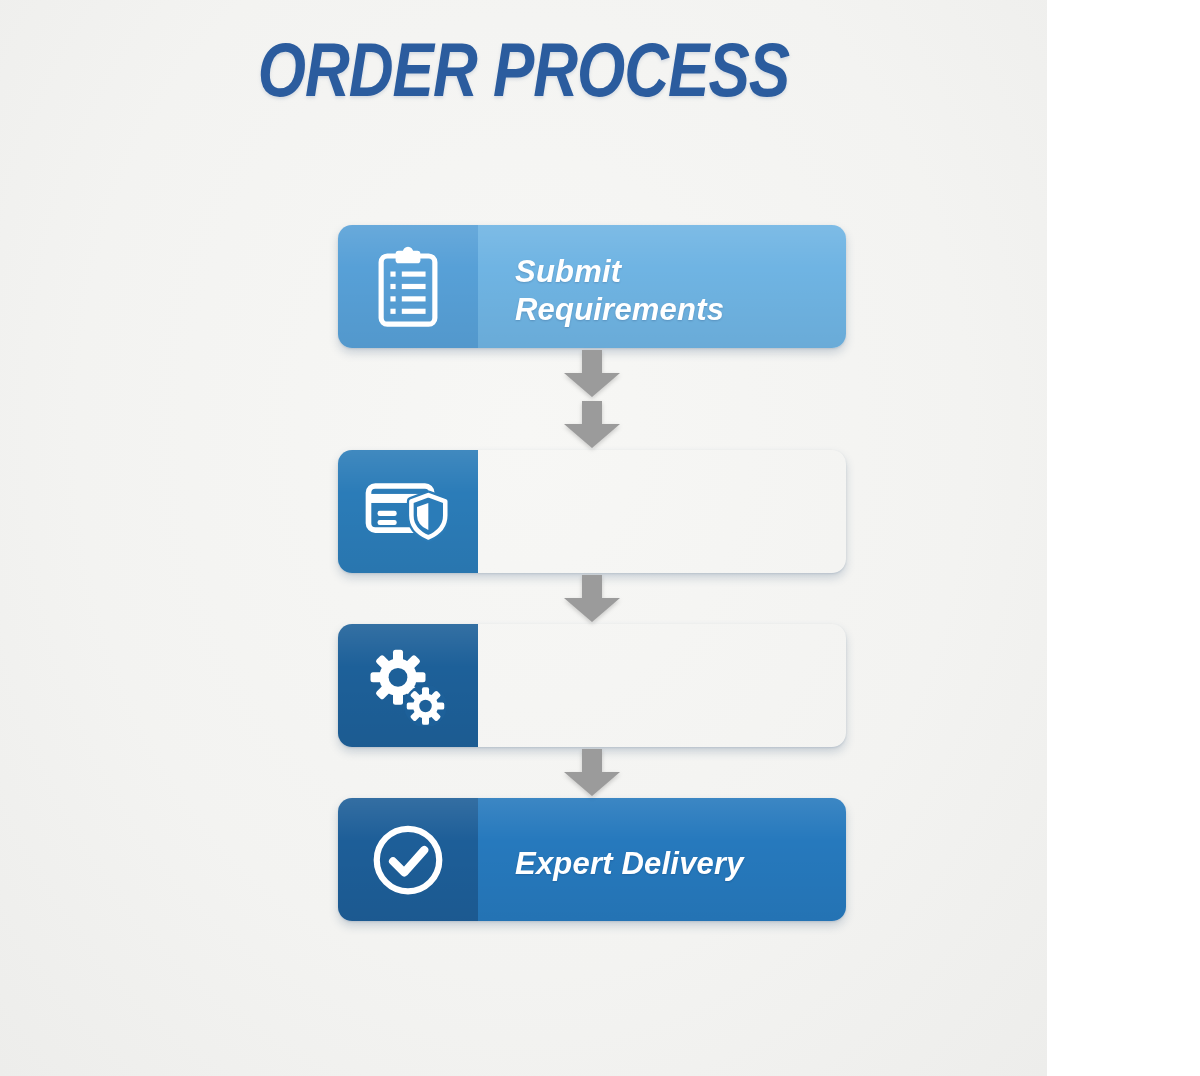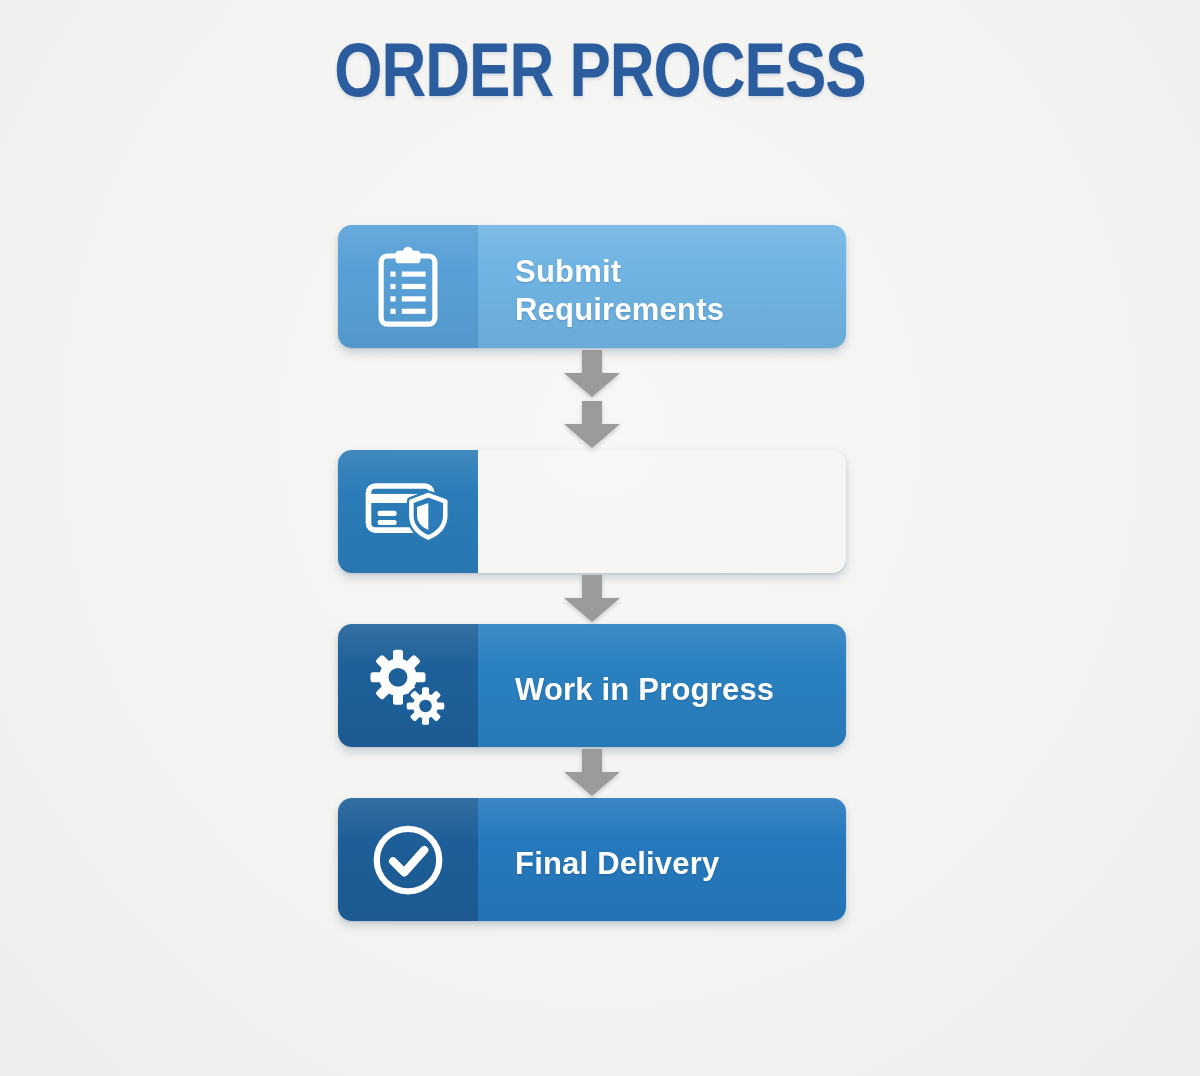--- a/index.html
+++ b/index.html
@@ -3,22 +3,23 @@
 <meta charset="utf-8">
 <style>
   * { margin:0; padding:0; box-sizing:border-box; }
   html,body { width:1200px; height:1076px; }
   body {
     font-family: "Liberation Sans", sans-serif;
     overflow:hidden;
   }
   .canvas {
     position:relative;
-    width:1200px; height:1076px;
+    width:1047px; height:1076px;
     background: radial-gradient(ellipse at 50% 40%, #f7f7f5 0%, #f3f3f1 60%, #ededeb 100%);
+    font-style: italic;
   }
   .title {
     position:absolute;
     top:26px; left:0; width:100%;
     text-align:center;
     font-size:62px;
     font-weight:bold;
     letter-spacing:-1px;
     color: var(--bg, #2b5c9e);
     transform: scaleY(1.22);
@@ -161,37 +162,34 @@
               <rect x="-2.8" y="-15" width="5.6" height="30" rx="1.5"></rect>
               <rect x="-2.8" y="-15" width="5.6" height="30" rx="1.5" transform="rotate(45)"></rect>
               <rect x="-2.8" y="-15" width="5.6" height="30" rx="1.5" transform="rotate(90)"></rect>
               <rect x="-2.8" y="-15" width="5.6" height="30" rx="1.5" transform="rotate(135)"></rect>
               <circle r="10"></circle>
             </g>
             <circle r="5" fill="var(--bg,#1d6099)"></circle>
           </g>
         </svg>
       </div>
-      <div class="step-body seg" style="--bg: #2a80c0;">
-        <span class="step-label">Work in Progress</span>
-      </div>
     </div>
 
     <div class="arrow-row">
       <svg class="arrow" width="56" height="47" viewBox="0 0 56 47" style="--bg: #9b9b9b;">
         <polygon points="18,0 38,0 38,23 56,23 28,47 0,23 18,23"></polygon>
       </svg>
     </div>
 
     <div class="step">
       <div class="step-icon seg" style="--bg: #1d5e98;">
         <svg class="icon-svg" width="80" height="80" viewBox="0 0 64 64">
           <circle cx="32" cy="32" r="25" fill="none" stroke="#fff" stroke-width="5"></circle>
           <path d="M20 33 L29 42 L45 24" fill="none" stroke="#fff" stroke-width="6.5" stroke-linecap="round" stroke-linejoin="round"></path>
         </svg>
       </div>
       <div class="step-body seg" style="--bg: #2679bd;">
-        <span class="step-label">Final Delivery</span>
+        <span class="step-label">Expert Delivery</span>
       </div>
     </div>
 
   </div>
 </div>
 
 </body></html>

